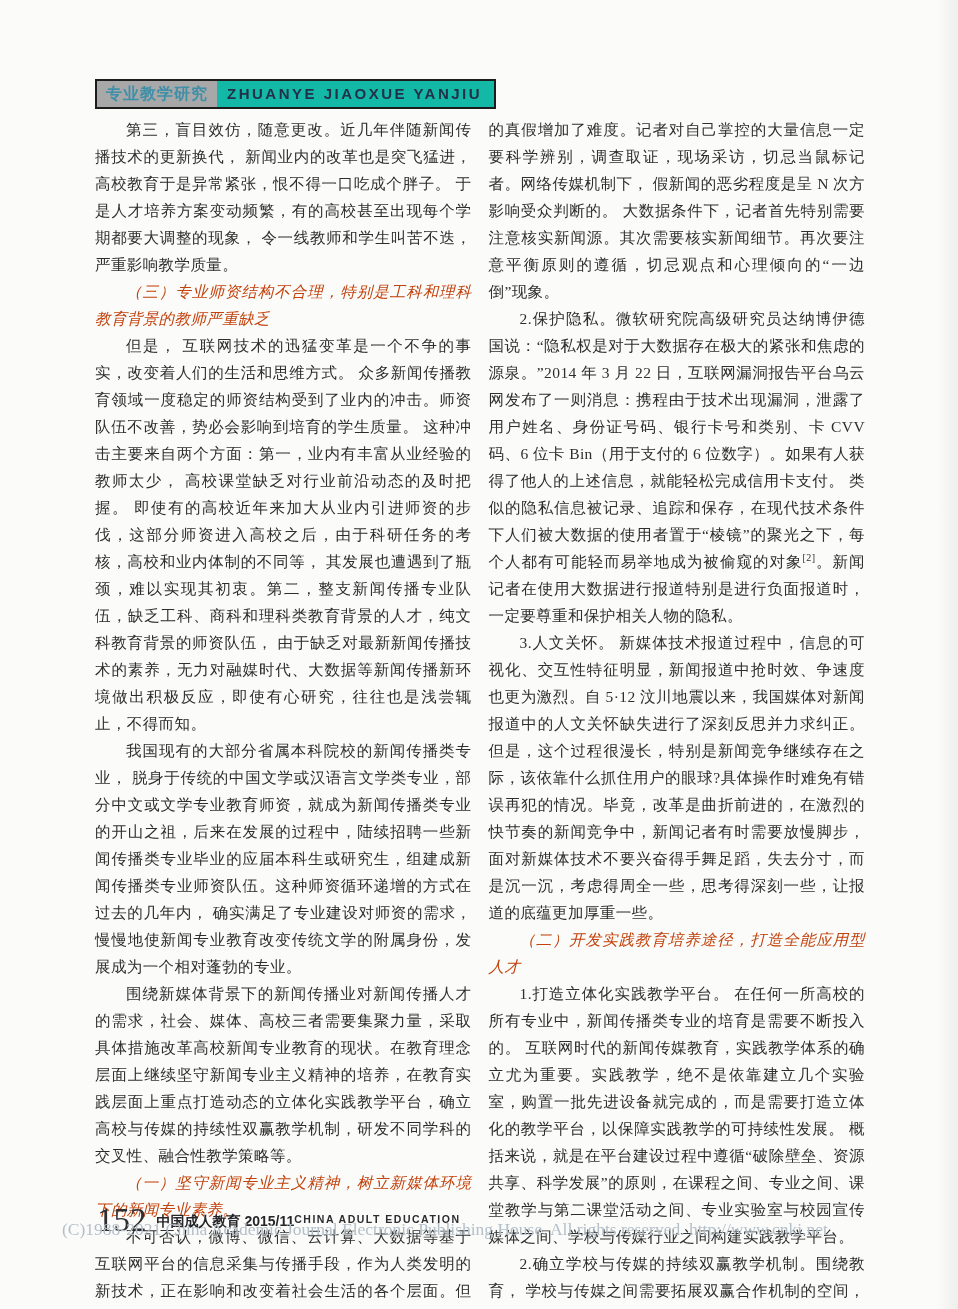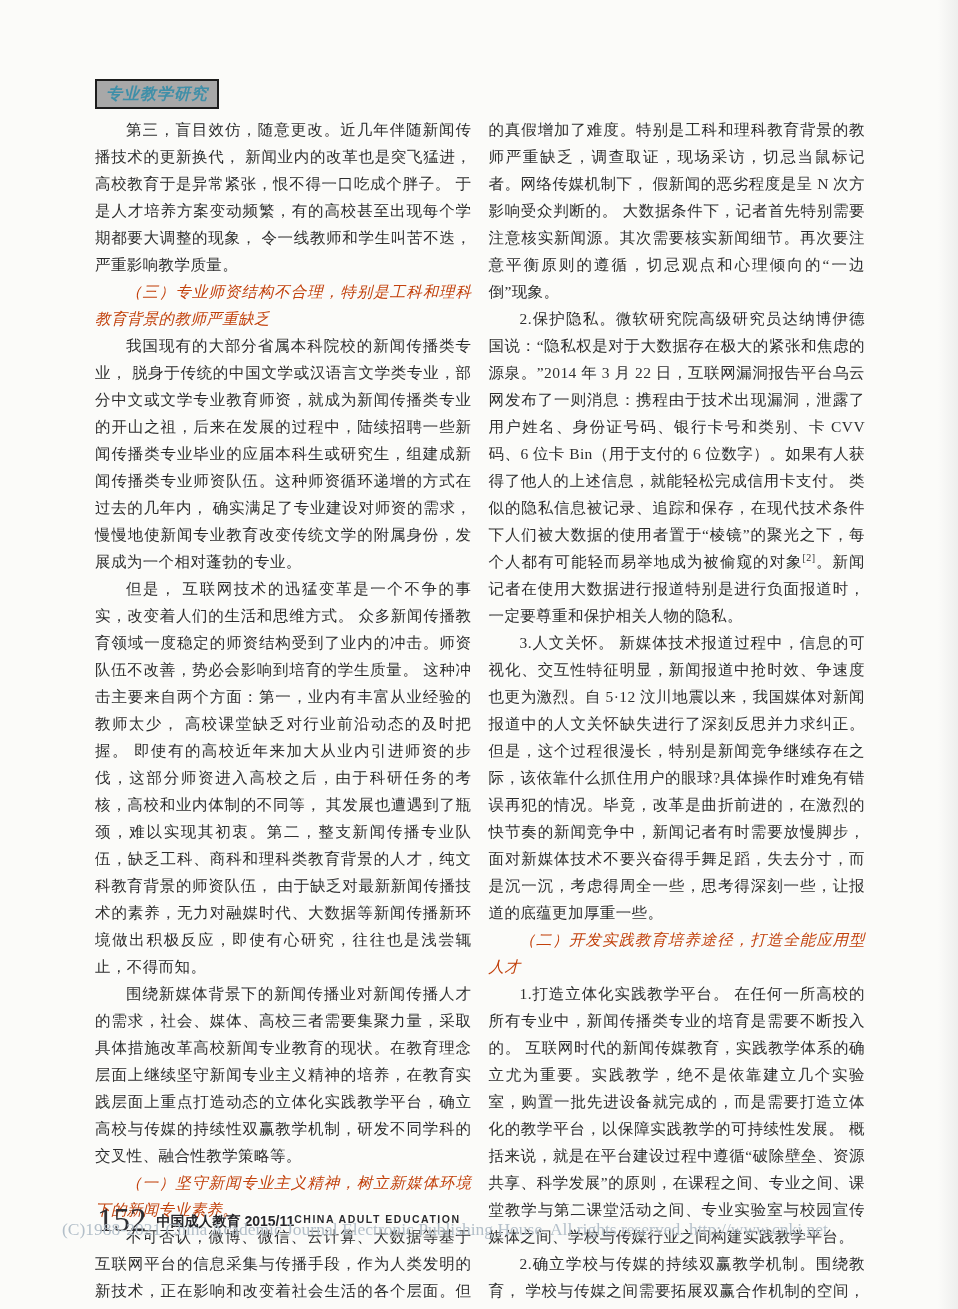--- a/index.html
+++ b/index.html
@@ -18,21 +18,20 @@
     pointer-events:none;
   }
   
   .banner{
     position:absolute;left:95px;top:79px;
     height:26px;
     border:2px solid #1c1c1c;
     display:flex;align-items:stretch;
     background:#14b8a6;
     box-sizing:content-box;
-    font-style:italic;
   }
   .banner .cat{
     background:#a8a8a8;
     color:#3f8fa8;
     font-weight:bold;
     font-size:16px;
     line-height:26px;
     padding:0 9px;
     letter-spacing:1px;
     white-space:nowrap;
@@ -101,34 +100,35 @@
     pointer-events:none;
   }
 </style>
 </head>
 <body>
 
 <div class="page">
 
   <div class="banner">
     <span class="cat">专业教学研究</span>
+    <span class="pinyin">ZHUANYE JIAOXUE YANJIU</span>
   </div>
 
   <div class="columns">
     <div class="col" id="col-left">
         <p class="para indent">第三，盲目效仿，随意更改。近几年伴随新闻传播技术的更新换代， 新闻业内的改革也是突飞猛进，高校教育于是异常紧张，恨不得一口吃成个胖子。 于是人才培养方案变动频繁，有的高校甚至出现每个学期都要大调整的现象， 令一线教师和学生叫苦不迭，严重影响教学质量。</p>
         <p class="para kaiti">（三）专业师资结构不合理，特别是工科和理科教育背景的教师严重缺乏</p>
+        <p class="para indent">但是， 互联网技术的迅猛变革是一个不争的事实，改变着人们的生活和思维方式。 众多新闻传播教育领域一度稳定的师资结构受到了业内的冲击。师资队伍不改善，势必会影响到培育的学生质量。 这种冲击主要来自两个方面：第一，业内有丰富从业经验的教师太少， 高校课堂缺乏对行业前沿动态的及时把握。 即使有的高校近年来加大从业内引进师资的步伐，这部分师资进入高校之后，由于科研任务的考核，高校和业内体制的不同等， 其发展也遭遇到了瓶颈，难以实现其初衷。第二，整支新闻传播专业队伍，缺乏工科、商科和理科类教育背景的人才，纯文科教育背景的师资队伍， 由于缺乏对最新新闻传播技术的素养，无力对融媒时代、大数据等新闻传播新环境做出积极反应，即使有心研究，往往也是浅尝辄止，不得而知。</p>
         <p class="para indent">我国现有的大部分省属本科院校的新闻传播类专业， 脱身于传统的中国文学或汉语言文学类专业，部分中文或文学专业教育师资，就成为新闻传播类专业的开山之祖，后来在发展的过程中，陆续招聘一些新闻传播类专业毕业的应届本科生或研究生，组建成新闻传播类专业师资队伍。这种师资循环递增的方式在过去的几年内， 确实满足了专业建设对师资的需求， 慢慢地使新闻专业教育改变传统文学的附属身份，发展成为一个相对蓬勃的专业。</p>
-        <p class="para indent">但是， 互联网技术的迅猛变革是一个不争的事实，改变着人们的生活和思维方式。 众多新闻传播教育领域一度稳定的师资结构受到了业内的冲击。师资队伍不改善，势必会影响到培育的学生质量。 这种冲击主要来自两个方面：第一，业内有丰富从业经验的教师太少， 高校课堂缺乏对行业前沿动态的及时把握。 即使有的高校近年来加大从业内引进师资的步伐，这部分师资进入高校之后，由于科研任务的考核，高校和业内体制的不同等， 其发展也遭遇到了瓶颈，难以实现其初衷。第二，整支新闻传播专业队伍，缺乏工科、商科和理科类教育背景的人才，纯文科教育背景的师资队伍， 由于缺乏对最新新闻传播技术的素养，无力对融媒时代、大数据等新闻传播新环境做出积极反应，即使有心研究，往往也是浅尝辄止，不得而知。</p>
         <p class="para indent">围绕新媒体背景下的新闻传播业对新闻传播人才的需求，社会、媒体、高校三者需要集聚力量，采取具体措施改革高校新闻专业教育的现状。在教育理念层面上继续坚守新闻专业主义精神的培养，在教育实践层面上重点打造动态的立体化实践教学平台，确立高校与传媒的持续性双赢教学机制，研发不同学科的交叉性、融合性教学策略等。</p>
         <p class="para kaiti">（一）坚守新闻专业主义精神，树立新媒体环境下的新闻专业素养。</p>
         <p class="para indent">不可否认，微博、微信、云计算、大数据等基于互联网平台的信息采集与传播手段，作为人类发明的新技术，正在影响和改变着社会生活的各个层面。但是，技术最终是服务于人的，人才是技术的核心。 具体到新闻传媒领域，也是如此。 新闻传播技术的发达对新闻专业主义提出了更高的要求。 核心理念包括：</p>
       </div>
     <div class="col" id="col-right">
-        <p class="para noindent">的真假增加了难度。特别是工科和理科教育背景的教师严重缺乏，调查取证，现场采访，切忌当鼠标记者。网络传媒机制下， 假新闻的恶劣程度是呈 N 次方影响受众判断的。 大数据条件下，记者首先特别需要注意核实新闻源。其次需要核实新闻细节。再次要注意平衡原则的遵循，切忌观点和心理倾向的“一边倒”现象。</p>
+        <p class="para noindent">的真假增加了难度。记者对自己掌控的大量信息一定要科学辨别，调查取证，现场采访，切忌当鼠标记者。网络传媒机制下， 假新闻的恶劣程度是呈 N 次方影响受众判断的。 大数据条件下，记者首先特别需要注意核实新闻源。其次需要核实新闻细节。再次要注意平衡原则的遵循，切忌观点和心理倾向的“一边倒”现象。</p>
         <p class="para indent">2.保护隐私。微软研究院高级研究员达纳博伊德国说：“隐私权是对于大数据存在极大的紧张和焦虑的源泉。”2014 年 3 月 22 日，互联网漏洞报告平台乌云网发布了一则消息：携程由于技术出现漏洞，泄露了用户姓名、身份证号码、银行卡号和类别、卡 CVV 码、6 位卡 Bin（用于支付的 6 位数字）。如果有人获得了他人的上述信息，就能轻松完成信用卡支付。 类似的隐私信息被记录、追踪和保存，在现代技术条件下人们被大数据的使用者置于“棱镜”的聚光之下，每个人都有可能轻而易举地成为被偷窥的对象<sup>[2]</sup>。新闻记者在使用大数据进行报道特别是进行负面报道时，一定要尊重和保护相关人物的隐私。</p>
         <p class="para indent">3.人文关怀。 新媒体技术报道过程中，信息的可视化、交互性特征明显，新闻报道中抢时效、争速度也更为激烈。自 5·12 汶川地震以来，我国媒体对新闻报道中的人文关怀缺失进行了深刻反思并力求纠正。但是，这个过程很漫长，特别是新闻竞争继续存在之际，该依靠什么抓住用户的眼球?具体操作时难免有错误再犯的情况。毕竟，改革是曲折前进的，在激烈的快节奏的新闻竞争中，新闻记者有时需要放慢脚步，面对新媒体技术不要兴奋得手舞足蹈，失去分寸，而是沉一沉，考虑得周全一些，思考得深刻一些，让报道的底蕴更加厚重一些。</p>
         <p class="para kaiti">（二）开发实践教育培养途径，打造全能应用型人才</p>
         <p class="para indent">1.打造立体化实践教学平台。 在任何一所高校的所有专业中，新闻传播类专业的培育是需要不断投入的。 互联网时代的新闻传媒教育，实践教学体系的确立尤为重要。实践教学，绝不是依靠建立几个实验室，购置一批先进设备就完成的，而是需要打造立体化的教学平台，以保障实践教学的可持续性发展。 概括来说，就是在平台建设过程中遵循“破除壁垒、资源共享、科学发展”的原则，在课程之间、专业之间、课堂教学与第二课堂活动之间、专业实验室与校园宣传媒体之间、学校与传媒行业之间构建实践教学平台。</p>
         <p class="para indent">2.确立学校与传媒的持续双赢教学机制。围绕教育， 学校与传媒之间需要拓展双赢合作机制的空间，增加双赢合作的途径，提升双赢合作的质量。 前文已述， 新闻传媒专业是一个需要不断加大投入的专业，这种投入对省属普通本科高校来讲，无疑是连续存在的巨大的财政支出。 再者，新闻传播教育出来的优秀人才，大部分最终服务于新闻传媒，新闻传媒理应对这种服务适当投入。 因此，高校与传媒之间建立持续</p>
       </div>
   </div>
 
   <div class="footer">
     <span class="page-num">152</span>

